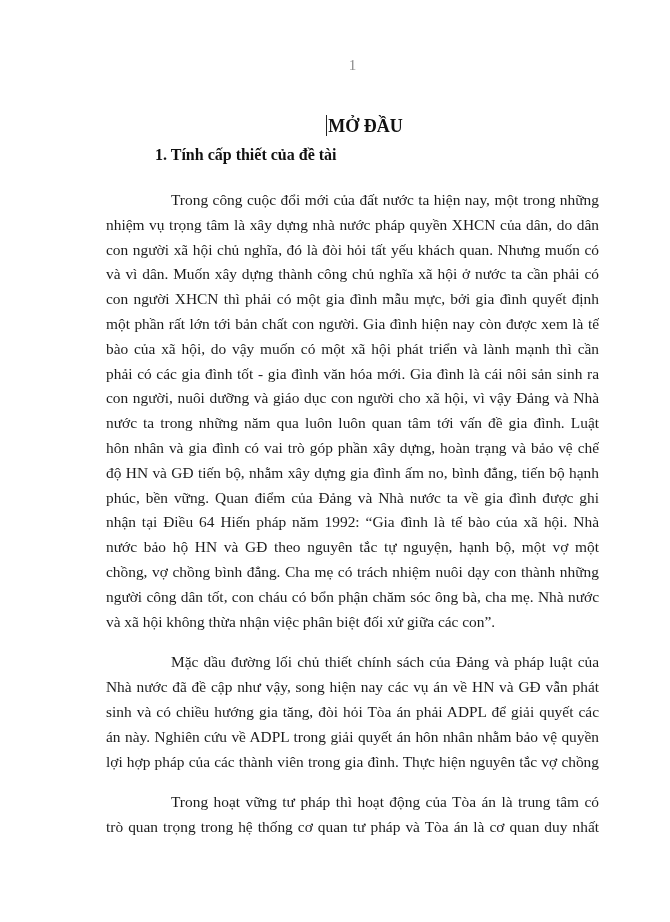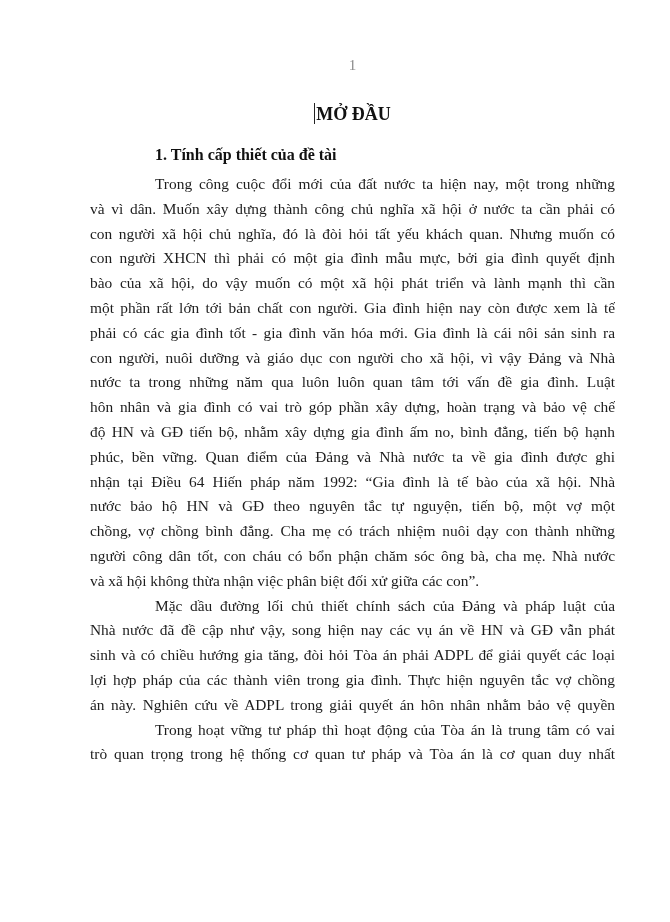--- a/index.html
+++ b/index.html
@@ -23,21 +23,21 @@
     width: 525px;
     text-align: center;
     font-size: 15px;
     color: #8c8c8c;
   }
   .doc-title {
     position: absolute;
     top: 103px;
     left: 90px;
     width: 525px;
-    margin: 0;
+    margin: 12px;
     text-align: center;
     font-size: 18px;
     font-weight: bold;
     color: #111111;
     white-space: nowrap;
   }
   .caret {
     display: inline-block;
     width: 1px;
     height: 21px;
@@ -56,21 +56,21 @@
     font-weight: bold;
     color: #111111;
   }
   .doc-body {
     position: absolute;
     top: 172px;
     left: 90px;
     width: 525px;
   }
   .paragraph {
-    margin: 0;
+    margin: 16px;
   }
   .line {
     font-size: 15.4px;
     line-height: 24.8px;
     height: 24.8px;
     text-align: justify;
     text-align-last: justify;
     white-space: normal;
     overflow: hidden;
   }
@@ -88,43 +88,44 @@
 
   <div class="page-number">1</div>
 
   <h1 class="doc-title"><span class="caret"></span><span>MỞ ĐẦU</span></h1>
 
   <h2 class="section-heading">1. Tính cấp thiết của đề tài</h2>
 
   <div class="doc-body">
     <div class="paragraph">
         <div class="line first">Trong công cuộc đổi mới của đất nước ta hiện nay, một trong những</div>
+        <div class="line">nhiệm vụ trọng tâm là xây dựng nhà nước pháp quyền XHCN của dân, do dân</div>
+        <div class="line">con người xã hội chủ nghĩa, đó là đòi hỏi tất yếu khách quan. Nhưng muốn có</div>
         <div class="line">và vì dân. Muốn xây dựng thành công chủ nghĩa xã hội ở nước ta cần phải có</div>
-        <div class="line">con người xã hội chủ nghĩa, đó là đòi hỏi tất yếu khách quan. Nhưng muốn có</div>
         <div class="line">con người XHCN thì phải có một gia đình mẫu mực, bởi gia đình quyết định</div>
+        <div class="line">một phần rất lớn tới bản chất con người. Gia đình hiện nay còn được xem là tế</div>
         <div class="line">bào của xã hội, do vậy muốn có một xã hội phát triển và lành mạnh thì cần</div>
-        <div class="line">một phần rất lớn tới bản chất con người. Gia đình hiện nay còn được xem là tế</div>
         <div class="line">phải có các gia đình tốt - gia đình văn hóa mới. Gia đình là cái nôi sản sinh ra</div>
         <div class="line">con người, nuôi dưỡng và giáo dục con người cho xã hội, vì vậy Đảng và Nhà</div>
         <div class="line">nước ta trong những năm qua luôn luôn quan tâm tới vấn đề gia đình. Luật</div>
         <div class="line">hôn nhân và gia đình có vai trò góp phần xây dựng, hoàn trạng và bảo vệ chế</div>
         <div class="line">độ HN và GĐ tiến bộ, nhằm xây dựng gia đình ấm no, bình đẳng, tiến bộ hạnh</div>
         <div class="line">phúc, bền vững. Quan điểm của Đảng và Nhà nước ta về gia đình được ghi</div>
         <div class="line">nhận tại Điều 64 Hiến pháp năm 1992: “Gia đình là tế bào của xã hội. Nhà</div>
-        <div class="line">nước bảo hộ HN và GĐ theo nguyên tắc tự nguyện, tiến bộ, một vợ một</div>
+        <div class="line">nước bảo hộ HN và GĐ theo nguyên tắc tự nguyện, hạnh bộ, một vợ một</div>
         <div class="line">chồng, vợ chồng bình đẳng. Cha mẹ có trách nhiệm nuôi dạy con thành những</div>
         <div class="line">người công dân tốt, con cháu có bổn phận chăm sóc ông bà, cha mẹ. Nhà nước</div>
         <div class="line last">và xã hội không thừa nhận việc phân biệt đối xử giữa các con”.</div>
       </div>
     <div class="paragraph">
         <div class="line first">Mặc dầu đường lối chủ thiết chính sách của Đảng và pháp luật của</div>
         <div class="line">Nhà nước đã đề cập như vậy, song hiện nay các vụ án về HN và GĐ vẫn phát</div>
         <div class="line">sinh và có chiều hướng gia tăng, đòi hỏi Tòa án phải ADPL để giải quyết các loại</div>
+        <div class="line">án này. Nghiên cứu về ADPL trong giải quyết án hôn nhân nhằm bảo vệ quyền</div>
         <div class="line">lợi hợp pháp của các thành viên trong gia đình. Thực hiện nguyên tắc vợ chồng</div>
-        <div class="line">án này. Nghiên cứu về ADPL trong giải quyết án hôn nhân nhằm bảo vệ quyền</div>
       </div>
     <div class="paragraph">
         <div class="line first">Trong hoạt vững tư pháp thì hoạt động của Tòa án là trung tâm có vai</div>
         <div class="line">trò quan trọng trong hệ thống cơ quan tư pháp và Tòa án là cơ quan duy nhất</div>
       </div>
   </div>
 
 </div>
 
 </body></html>

